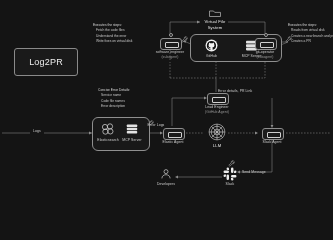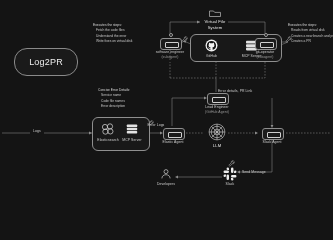--- a/index.html
+++ b/index.html
@@ -1,20 +1,20 @@
 <!DOCTYPE html>
 <html><head>
 <meta charset="utf-8">
 <style>
   html,body{margin:0;padding:0;background:#141414;}
   body{width:333px;height:222px;overflow:hidden;
        font-family:"Liberation Sans",sans-serif;color:#d8d8d8;}
   #canvas{position:relative;width:333px;height:222px;background:#141414;}
   .logo-box{position:absolute;left:14px;top:48px;width:62px;height:26px;
-            border:1px solid #8a8a8a;border-radius:13px;background:#1a1a1a;
+            border:1px solid #8a8a8a;border-radius:3px;background:#1a1a1a;
             display:flex;align-items:center;justify-content:center;
             font-size:9px;color:#ededed;letter-spacing:.2px;}
 
   .lbl{position:absolute;font-size:3.4px;color:#cfcfcf;line-height:1.45;
        white-space:nowrap;letter-spacing:.1px;}
   .lbl.c{text-align:center;transform:translateX(-50%);}
   .lbl.big{font-size:4.2px;color:#e6e6e6;}
   .sub{color:#9a9a9a;}
 
   .steps{position:absolute;font-size:3.3px;color:#c8c8c8;line-height:1.62;

